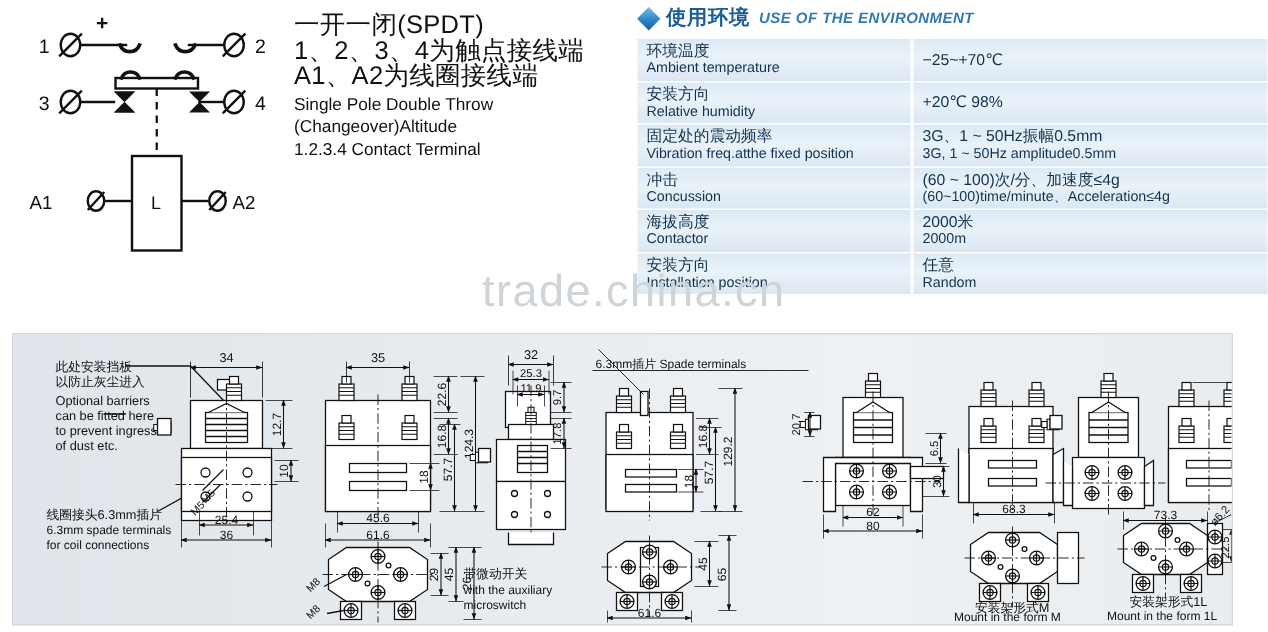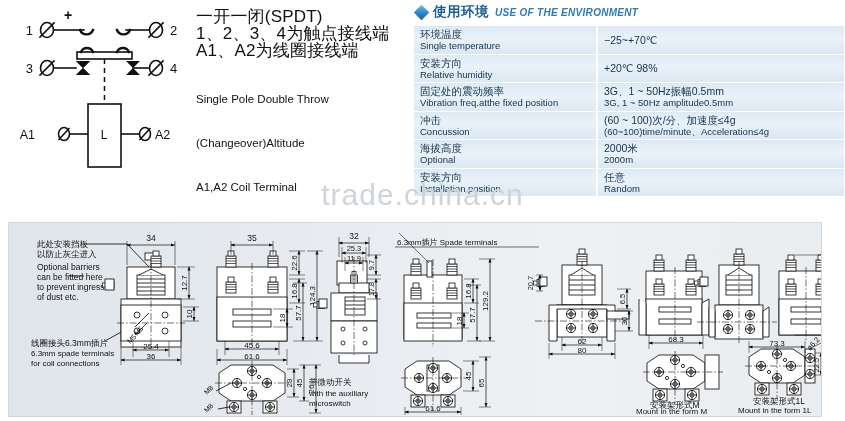--- a/index.html
+++ b/index.html
@@ -9,25 +9,25 @@
     -webkit-font-smoothing:antialiased;
   }
   .root{position:relative;width:845px;height:421px;}
 
   
   #schematic{position:absolute;left:0;top:0;width:420px;height:200px;}
   #schematic svg{display:block;}
 
   .sch-text{position:absolute;left:196px;top:8px;width:215px;color:#111;}
   .sch-text .cn{font-size:17px;line-height:17px;letter-spacing:.2px;white-space:nowrap;}
-  .sch-text .en{font-size:11.5px;line-height:15px;white-space:nowrap;margin-top:29px;}
+  .sch-text .en{font-size:11.5px;line-height:15px;white-space:nowrap;}
   .sch-text .gap{height:4px;}
 
   
-  #envblock{position:absolute;left:411px;top:0;width:423px;height:200px;}
+  #envblock{position:absolute;left:422px;top:0;width:423px;height:200px;}
   .env-head{display:flex;align-items:center;gap:6px;padding:3px 0 5px 4px;}
   .diamond{width:11px;height:11px;background:linear-gradient(135deg,#6fc0e8 0%,#2b7fc4 60%,#1a5f9e 100%);
            transform:rotate(45deg);flex:0 0 auto;margin-left:1px;}
   .env-head .cn{font-size:13.5px;font-weight:bold;color:#1b5e96;letter-spacing:.5px;}
   .env-head .en{font-size:10px;font-weight:bold;font-style:italic;color:#2f7ab5;letter-spacing:.3px;}
 
   table.env{border-collapse:collapse;width:416px;margin-left:3px;table-layout:fixed;}
   table.env tr{height:26px;}
   table.env td{
     vertical-align:middle;
@@ -129,36 +129,36 @@
       <text class="lbl" x="155" y="139" font-size="12.5">A2</text>
     </svg>
 
     <div class="sch-text">
       <div class="cn">一开一闭(SPDT)</div>
       <div class="cn">1、2、3、4为触点接线端</div>
       <div class="cn">A1、A2为线圈接线端</div>
       <div class="gap"></div>
       <div class="en">Single Pole Double Throw</div>
       <div class="en">(Changeover)Altitude</div>
-      <div class="en">A1,A2 Coil Terminal</div>
+      <div class="en">1.2.3.4 Contact Terminal</div>
     </div>
   </div>
 
   <div id="envblock">
     <div class="env-head">
       <span class="diamond"></span>
       <span class="cn">使用环境</span>
       <span class="en">USE OF THE ENVIRONMENT</span>
     </div>
     <table class="env">
       <tbody>
         <tr>
           <td class="k">
             <div class="cn">环境温度</div>
-            <div class="en">Single temperature</div>
+            <div class="en">Ambient temperature</div>
           </td>
           <td class="v">
             <div class="cn">−25~+70℃</div>
             <div class="en"></div>
           </td>
         </tr>
         <tr>
           <td class="k">
             <div class="cn">安装方向</div>
             <div class="en">Relative humidity</div>
@@ -184,21 +184,21 @@
             <div class="en">Concussion</div>
           </td>
           <td class="v">
             <div class="cn">(60 ~ 100)次/分、加速度≤4g</div>
             <div class="en">(60~100)time/minute、Acceleration≤4g</div>
           </td>
         </tr>
         <tr>
           <td class="k">
             <div class="cn">海拔高度</div>
-            <div class="en">Optional</div>
+            <div class="en">Contactor</div>
           </td>
           <td class="v">
             <div class="cn">2000米</div>
             <div class="en">2000m</div>
           </td>
         </tr>
         <tr>
           <td class="k">
             <div class="cn">安装方向</div>
             <div class="en">Installation position</div>

